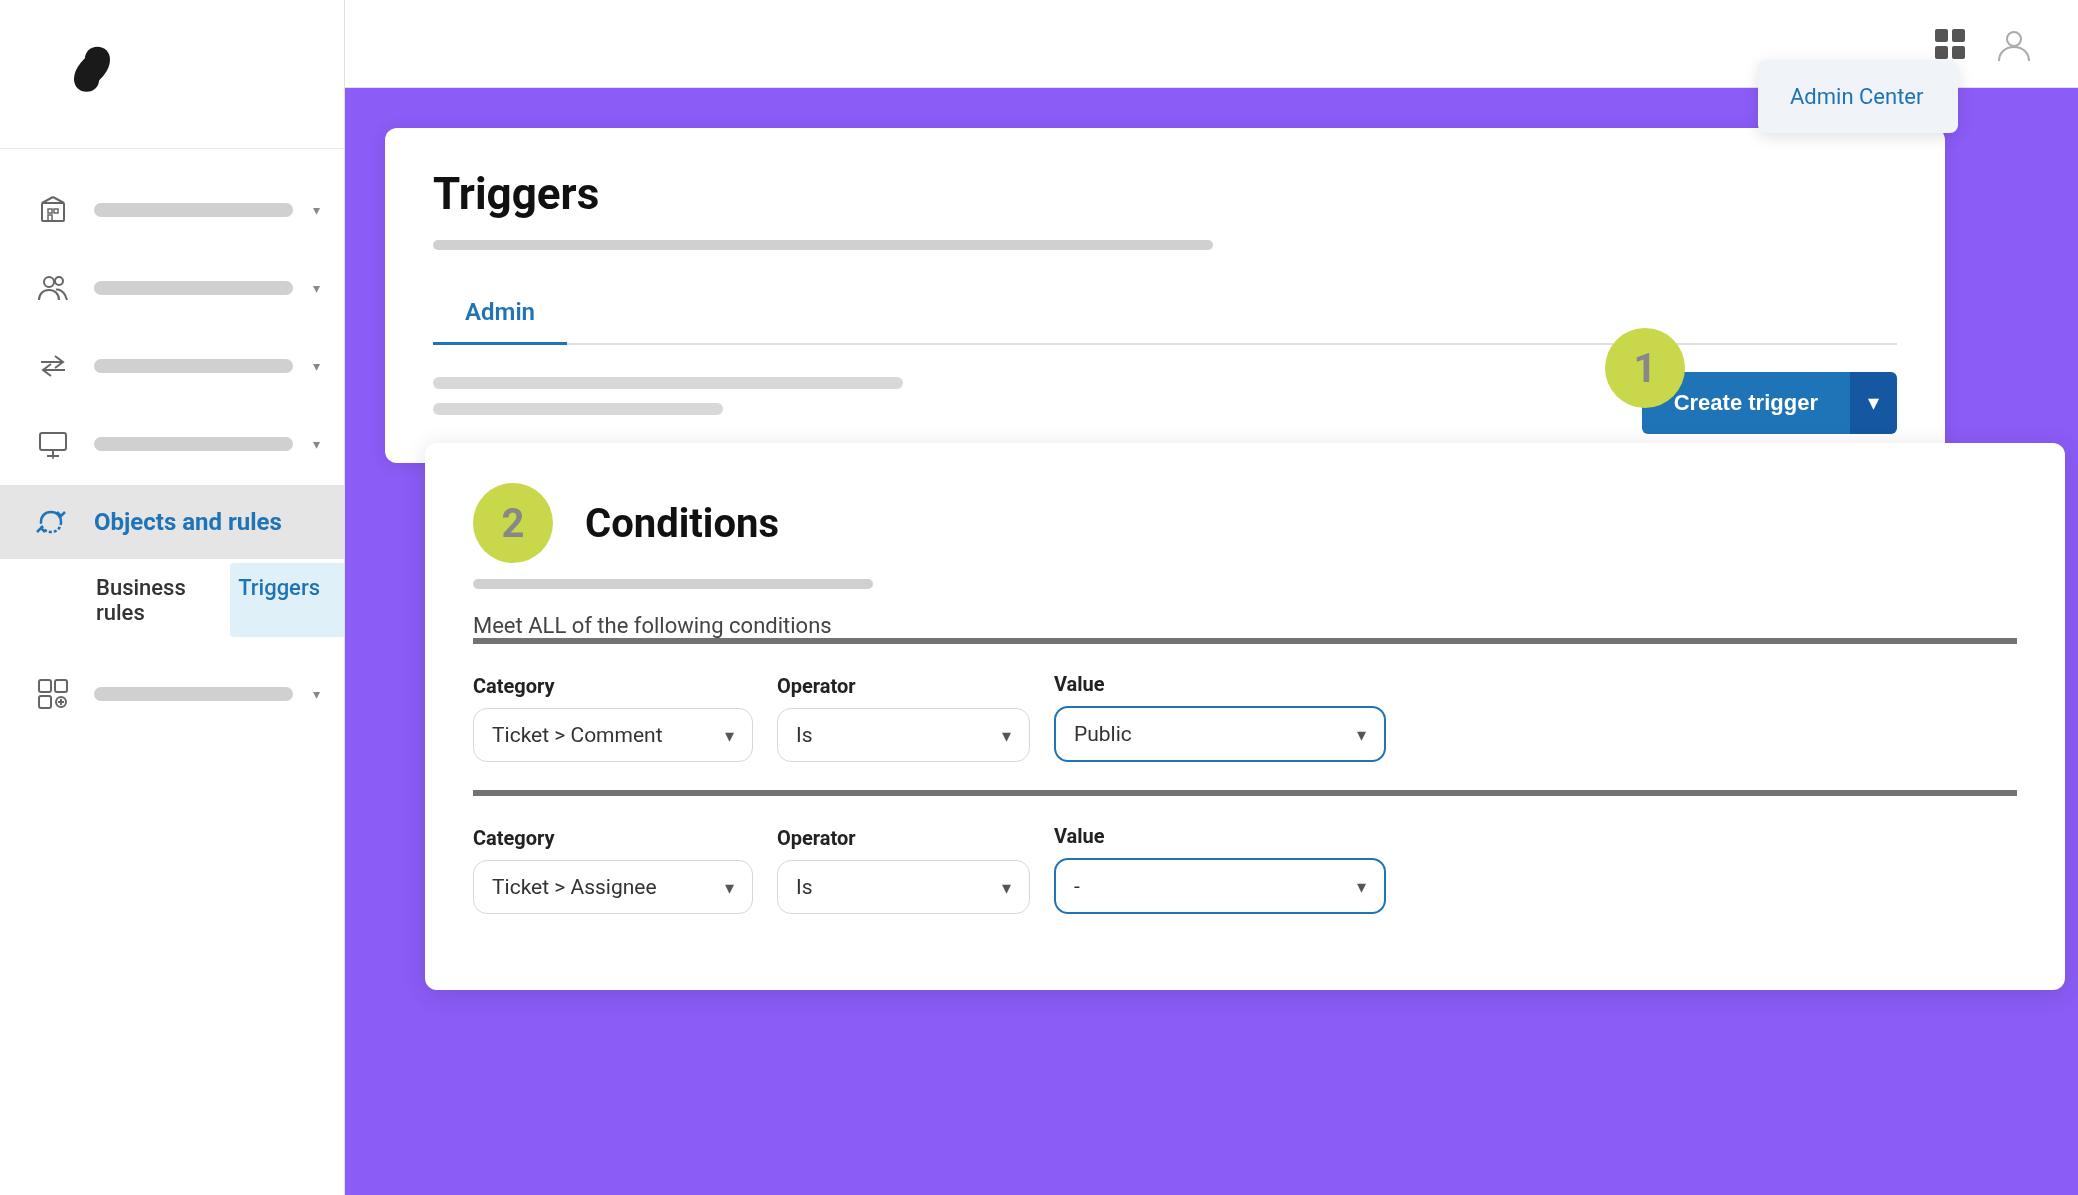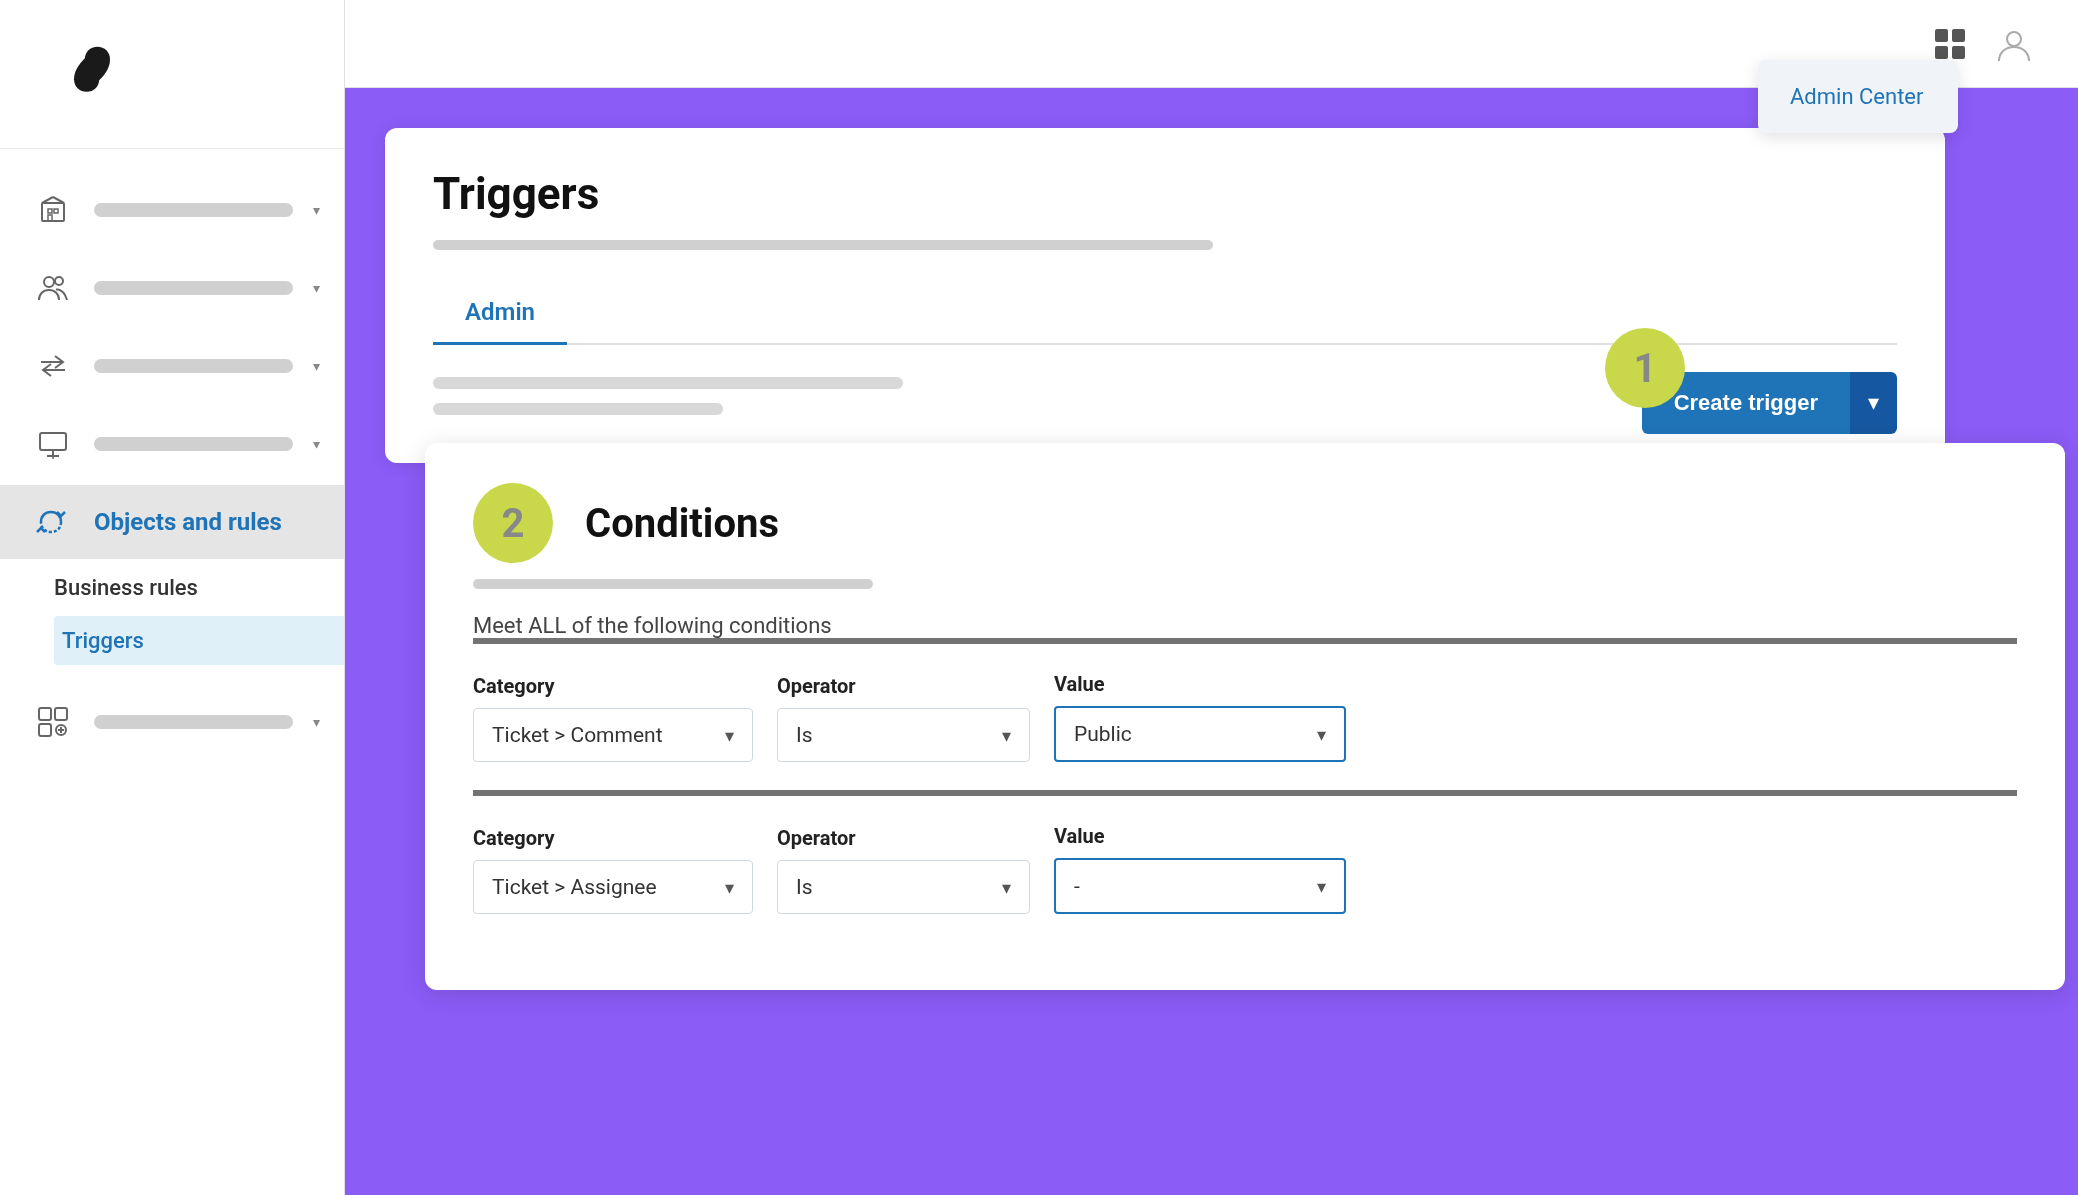--- a/index.html
+++ b/index.html
@@ -74,23 +74,22 @@
       height: 14px;
       background: #d0d0d0;
       border-radius: 7px;
       flex: 1;
     }
     .nav-chevron {
       color: #888;
       font-size: 14px;
     }
     .sub-nav {
-      padding-left: 54px;
-      display: flex;
-      flex-direction: column;
+      padding-left: 96px;
+      display: flex;
       gap: 4px;
     }
     .sub-nav-item {
       padding: 12px 24px 12px 0;
       font-size: 22px;
       color: #333;
       cursor: pointer;
       font-weight: 500;
     }
     .sub-nav-item.active {
@@ -335,40 +334,40 @@
     }
     .col-label {
       font-size: 20px;
       font-weight: 700;
       color: #222;
     }
     .select-field {
       display: flex;
       align-items: center;
       border: 1.5px solid #d0d8e0;
-      border-radius: 4px;
+      border-radius: 14px;
       padding: 14px 18px;
       background: #fff;
       cursor: pointer;
       gap: 12px;
       font-size: 21px;
       color: #333;
     }
     .select-field.highlighted {
       border-color: #1f73b7;
       border-width: 2px;
     }
     .select-field .chevron {
       margin-left: auto;
       color: #555;
       font-size: 18px;
     }
     .category-field { width: 280px; }
     .operator-field { width: 253px; }
-    .value-field { width: 292px; }
+    .value-field { width: 332px; }
   </style>
 </head>
 <body>
 
 <div class="outer-container">
 
   <div class="sidebar">
     <div class="sidebar-logo">
       
       <svg class="zendesk-logo" viewBox="0 0 80 80" fill="none" xmlns="http://www.w3.org/2000/svg">

